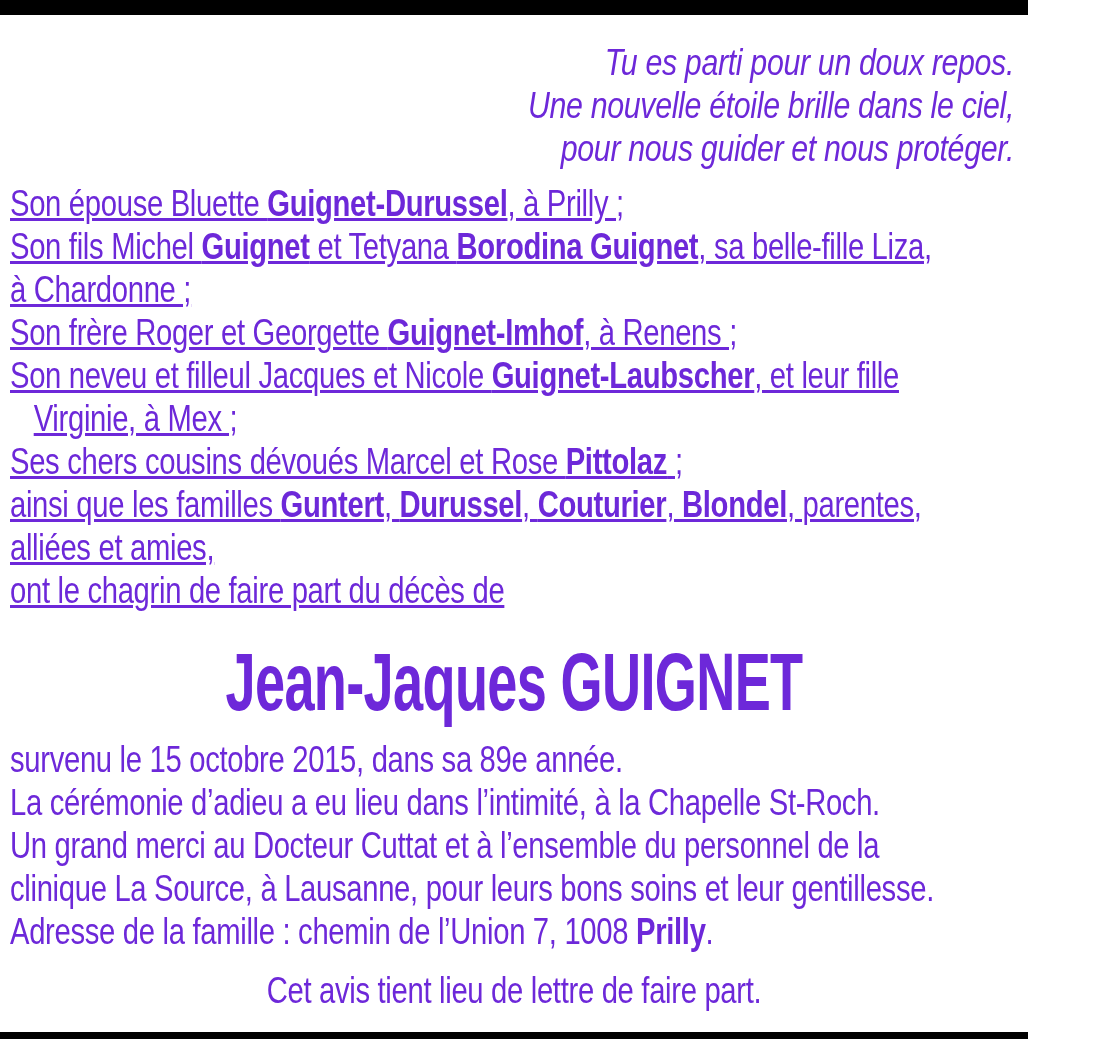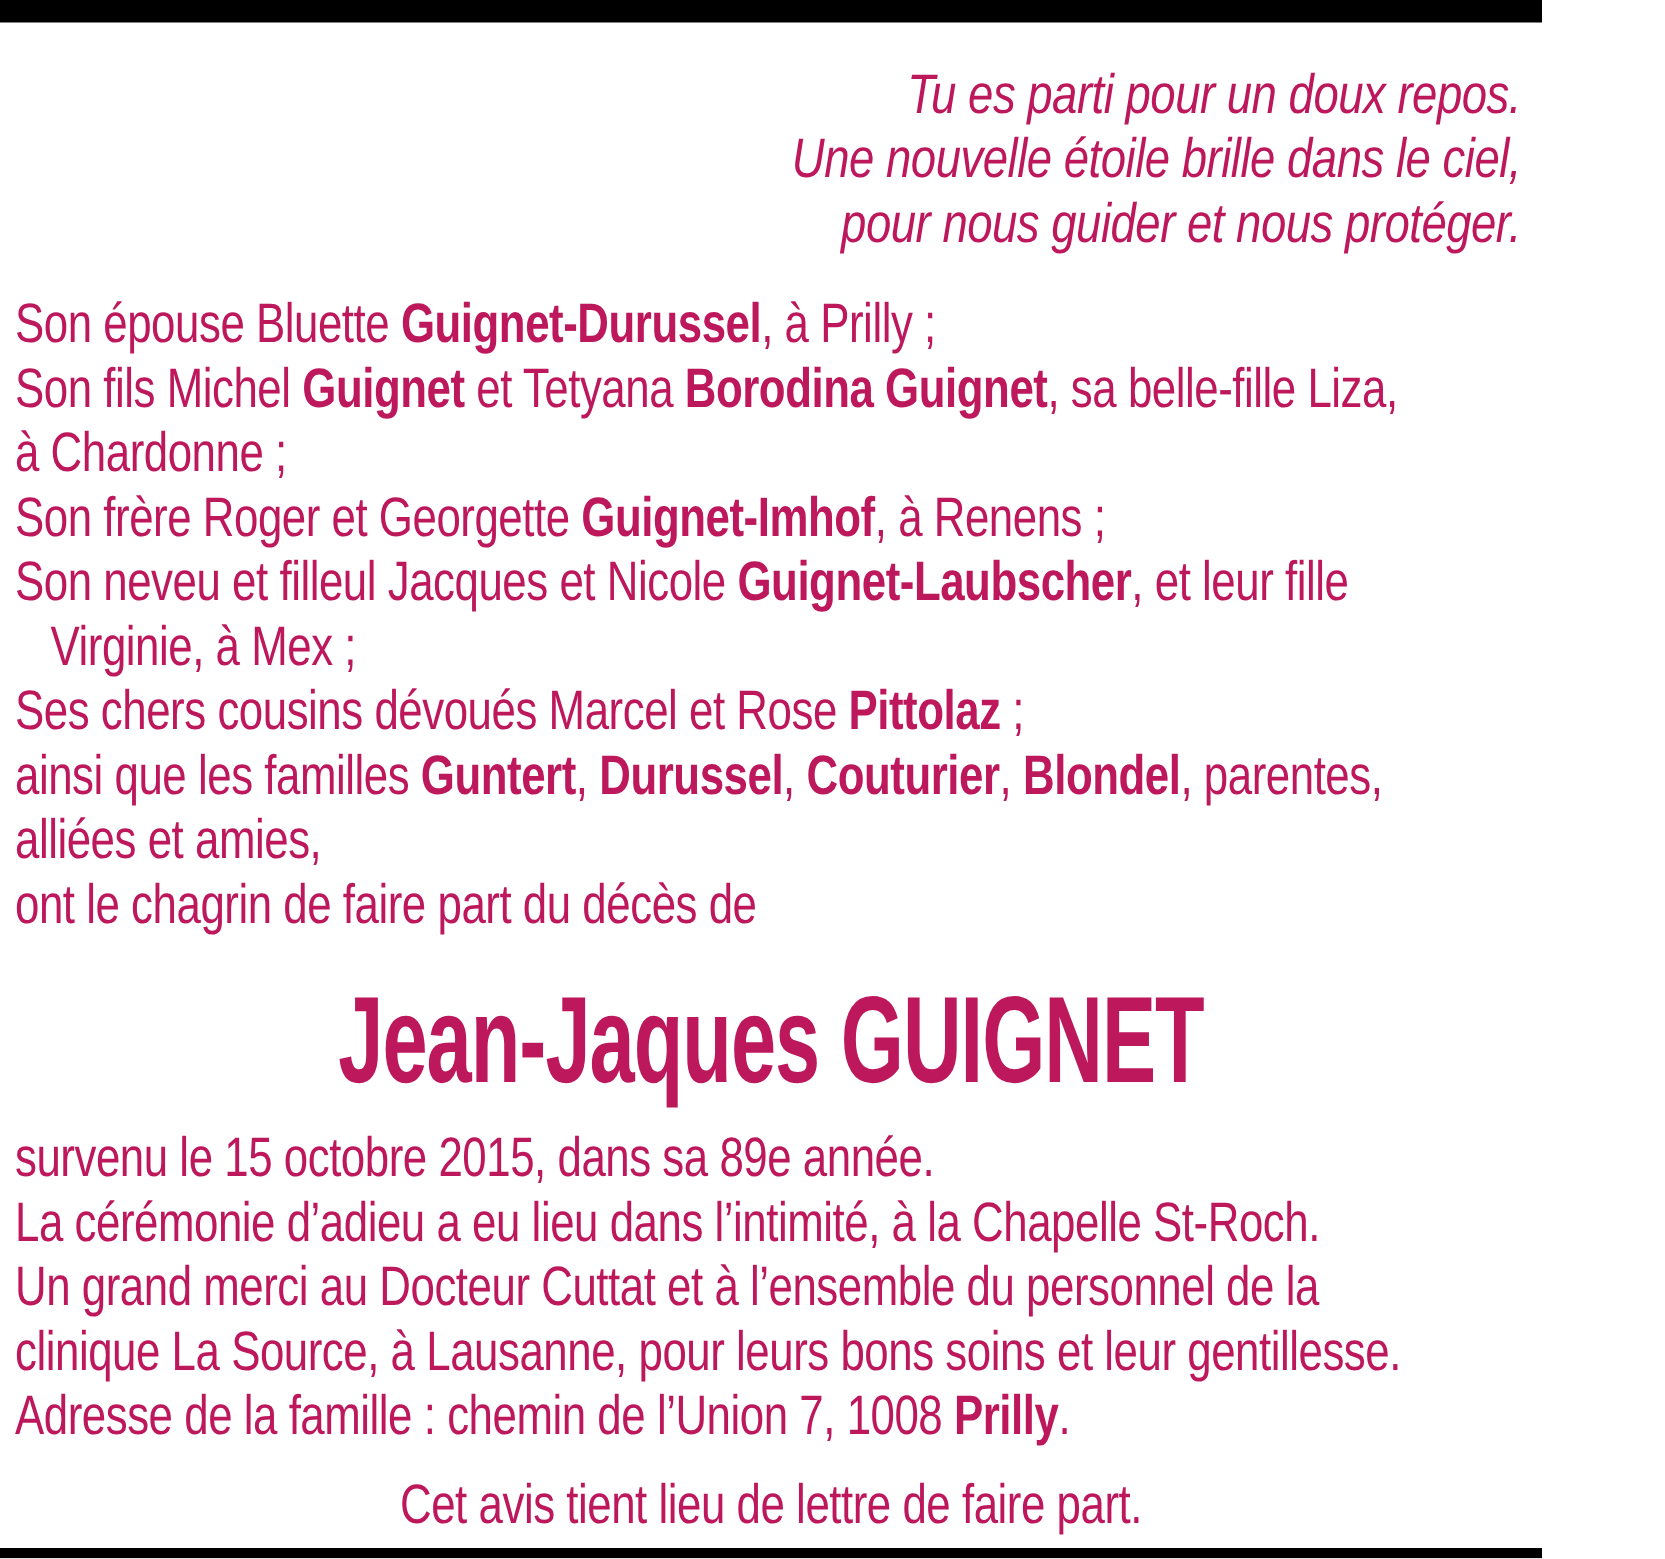--- a/index.html
+++ b/index.html
@@ -4,21 +4,21 @@
 <title>Avis mortuaire</title>
 <style>
   html, body { margin: 0; padding: 0; background: #ffffff; }
   .notice {
     position: relative;
     width: 1028px;
     height: 1039px;
     background: #ffffff;
     overflow: hidden;
     font-family: "Liberation Sans", sans-serif;
-    color: #be185d;
+    color: #6d28d9;
   }
   .bar { position: absolute; left: 0; width: 100%; background: #000000; }
   .bar.top { top: 0; height: 15px; }
   .bar.bottom { bottom: 0; height: 7px; }
   .content { position: absolute; top: 15px; left: 0; right: 0; }
 
   .line {
     white-space: nowrap;
     font-size: 37px;
     line-height: 43px;
@@ -32,21 +32,21 @@
   .epigraph {
     margin: 26px 14px 0 0;
     text-align: right;
     font-style: italic;
   }
   .epigraph .line {
     transform: scaleX(0.82);
     transform-origin: 100% 50%;
   }
 
-  .family { margin: 24px 0 0 10px; }
+  .family { margin: 12px 0 0 10px; text-decoration: underline; }
 
   .deceased {
     margin: 20px 0 0 0;
     text-align: center;
     font-size: 82px;
     line-height: 100px;
     font-weight: 700;
     letter-spacing: -1px;
     transform: scaleX(0.66);
     transform-origin: 50% 50%;

